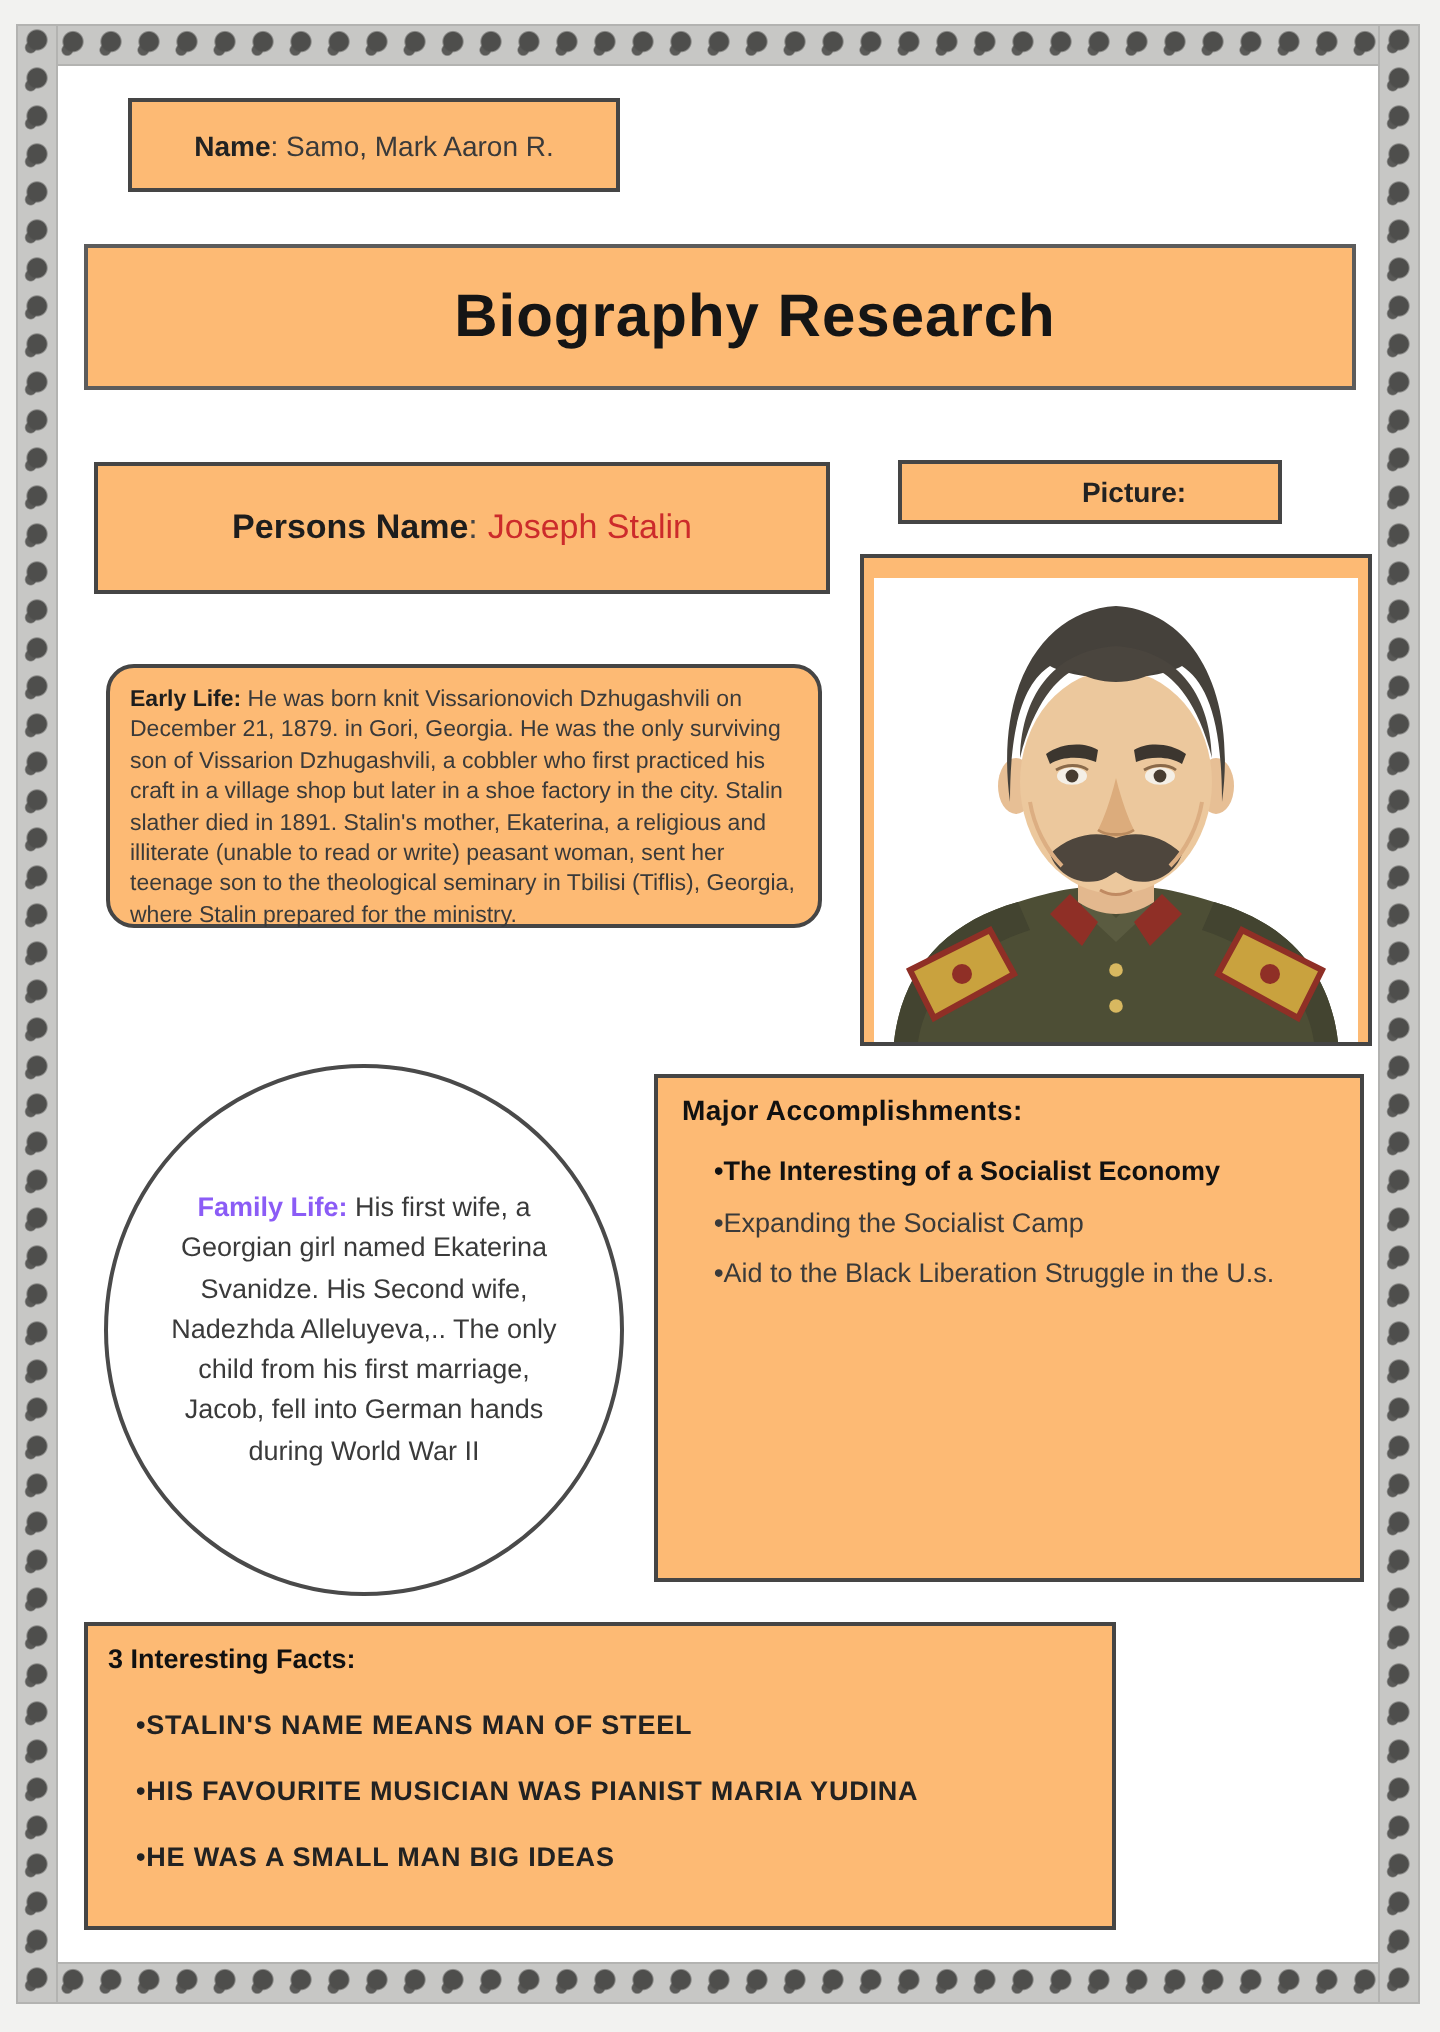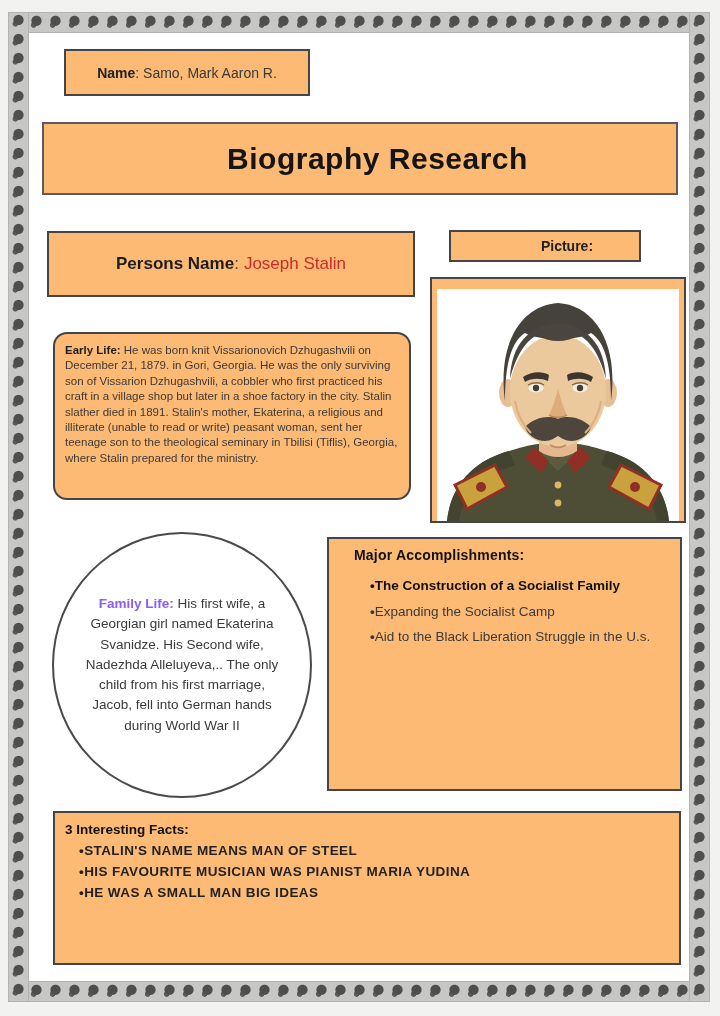--- a/index.html
+++ b/index.html
@@ -68,21 +68,21 @@
     font-size: 14px; font-weight: bold; color: #222; padding-left: 44px;
   }
 
   .picture-box {
     left: 430px; top: 277px; width: 256px; height: 246px;
     display: flex; align-items: flex-end; justify-content: center;
     overflow: hidden;
   }
 
   .early-box {
-    left: 53px; top: 332px; width: 358px; height: 168px;
+    left: 53px; top: 332px; width: 358px; height: 132px;
     border-radius: 14px;
     padding: 9px 10px;
     font-size: 11.5px; line-height: 1.34; color: #3a3a3a;
   }
   .early-box b { color: #1d1d1d; }
 
   .family-circle {
     position: absolute;
     left: 52px; top: 532px; width: 260px; height: 266px;
     background: #fff;
@@ -90,37 +90,37 @@
     border-radius: 50%;
     display: flex; align-items: center; justify-content: center;
     text-align: center;
     padding: 20px 26px;
     font-size: 13.5px; line-height: 1.5; color: #3a3a3a;
   }
   .family-circle b { color: #8b5cf6; }
 
   .major-box {
     left: 327px; top: 537px; width: 355px; height: 254px;
-    padding: 8px 25px;
+    padding: 8px 12px;
     font-size: 13.5px; color: #3a3a3a;
   }
   .major-box h2 { font-size: 14px; color: #111; letter-spacing: 0.2px; }
   .major-box .items { margin-top: 14px; }
   .major-box p { text-indent: 16px; margin-bottom: 8px; line-height: 1.3; }
   .major-box p::before { content: "\2022 "; font-weight: bold; }
   .major-box p.bold { font-weight: bold; color: #111; }
 
   .facts-box {
-    left: 53px; top: 811px; width: 628px; height: 154px;
+    left: 42px; top: 811px; width: 516px; height: 154px;
     padding: 9px 10px;
     font-size: 13.5px;
   }
   .facts-box h2 { font-size: 13.5px; color: #111; }
   .facts-box p {
-    margin-top: 6px; margin-left: 14px;
+    margin-top: 18px; margin-left: 14px;
     font-weight: bold; color: #222; letter-spacing: 0.4px;
   }
   .facts-box p::before { content: "\2022 "; }
 
   .portrait-svg { width: 242px; height: 232px; display: block; }
 </style>
 </head>
 <body>
 
 <div class="page"></div>
@@ -212,21 +212,21 @@
 
 <div class="family-circle">
   <span>
     <b>Family Life:</b><span> His first wife, a Georgian girl named Ekaterina Svanidze. His Second wife, Nadezhda Alleluyeva,.. The only child from his first marriage, Jacob, fell into German hands during World War II</span>
   </span>
 </div>
 
 <div class="box major-box">
   <h2>Major Accomplishments:</h2>
   <div class="items">
-    <p class="bold">The Construction of a Socialist Family</p>
+    <p class="bold">The Interesting of a Socialist Economy</p>
     <p>Expanding the Socialist Camp</p>
     <p>Aid to the Black Liberation Struggle in the U.s.</p>
   </div>
 </div>
 
 <div class="box facts-box">
   <h2>3 Interesting Facts:</h2>
   <p>STALIN'S NAME MEANS MAN OF STEEL</p>
   <p>HIS FAVOURITE MUSICIAN WAS PIANIST MARIA YUDINA</p>
   <p>HE WAS A SMALL MAN BIG IDEAS</p>

